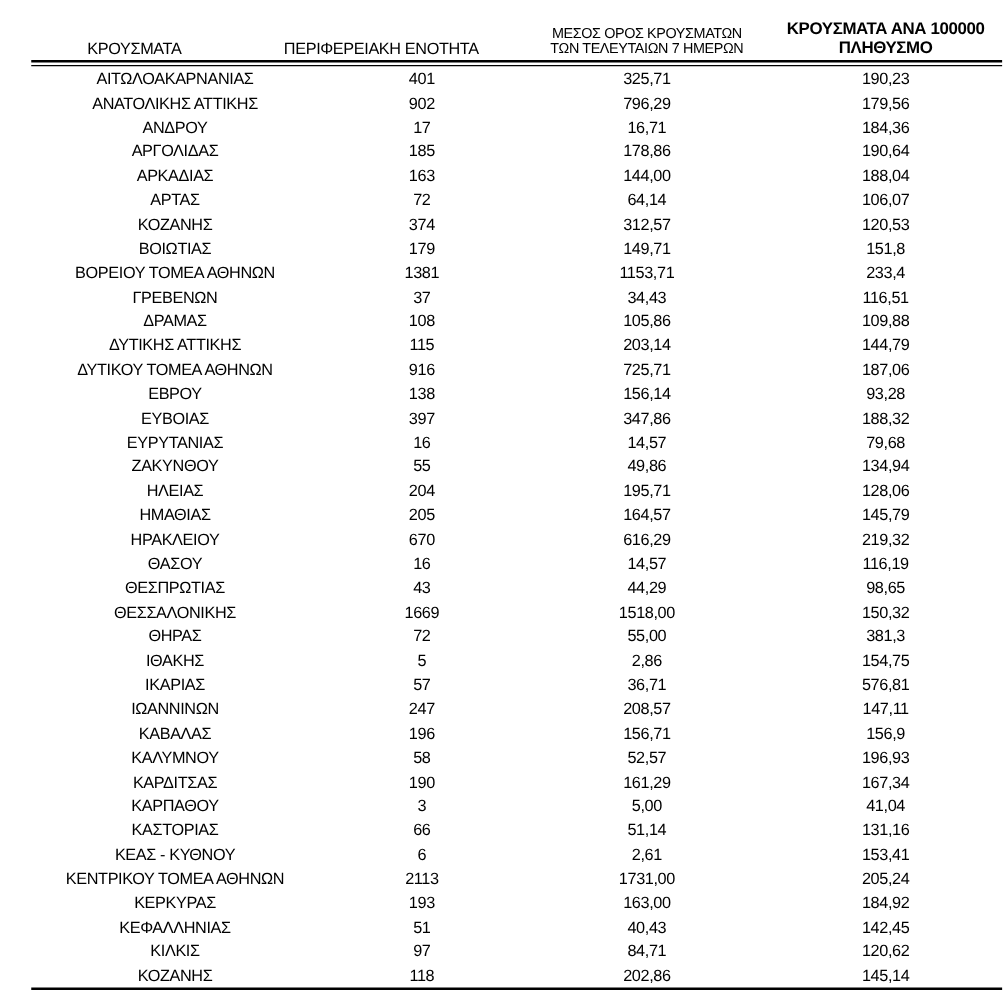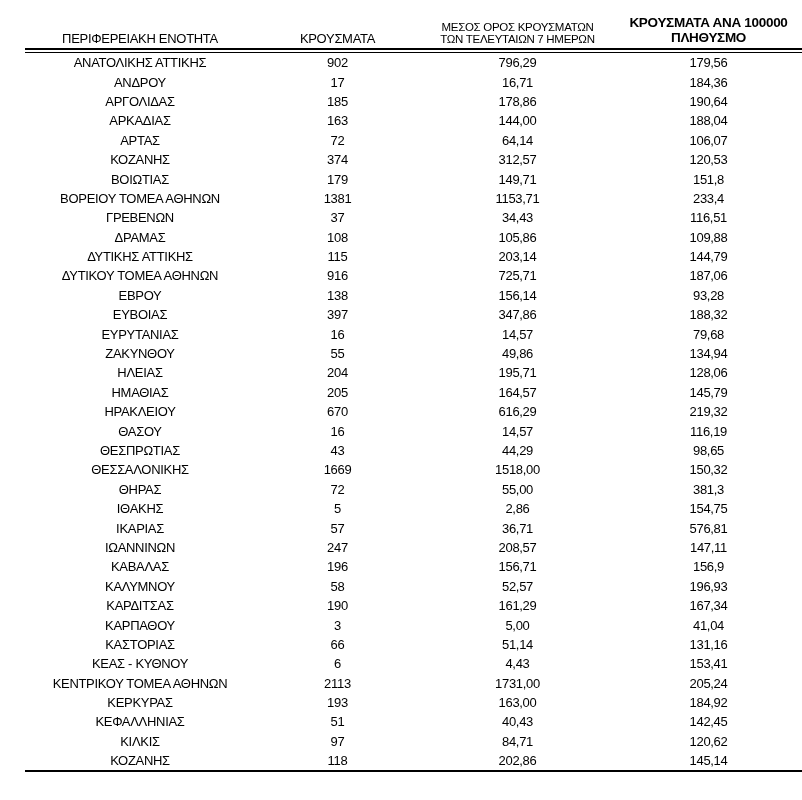--- a/index.html
+++ b/index.html
@@ -65,39 +65,45 @@
     height: 0;
   }
 </style>
 </head>
 <body>
 
 <div class="page">
   <div class="doc-table">
 
     <div class="header-row">
+      <div class="header-cell hc2">ΚΡΟΥΣΜΑΤΑ</div>
       <div class="header-cell hc1">ΠΕΡΙΦΕΡΕΙΑΚΗ ΕΝΟΤΗΤΑ</div>
-      <div class="header-cell hc2">ΚΡΟΥΣΜΑΤΑ</div>
       <div class="header-cell hc3">ΜΕΣΟΣ ΟΡΟΣ ΚΡΟΥΣΜΑΤΩΝ
 ΤΩΝ ΤΕΛΕΥΤΑΙΩΝ 7 ΗΜΕΡΩΝ</div>
       <div class="header-cell hc4">ΚΡΟΥΣΜΑΤΑ ΑΝΑ 100000
 ΠΛΗΘΥΣΜΟ</div>
     </div>
 
     <div class="header-rule"></div>
 
     <table class="data">
       <colgroup>
         <col style="width:230px">
         <col style="width:165px">
         <col style="width:195px">
         <col style="width:187px">
       </colgroup>
       <tbody>
           <tr>
+            <td>ΑΙΤΩΛΟΑΚΑΡΝΑΝΙΑΣ</td>
+            <td>401</td>
+            <td>325,71</td>
+            <td>190,23</td>
+          </tr>
+          <tr>
             <td>ΑΝΑΤΟΛΙΚΗΣ ΑΤΤΙΚΗΣ</td>
             <td>902</td>
             <td>796,29</td>
             <td>179,56</td>
           </tr>
           <tr>
             <td>ΑΝΔΡΟΥ</td>
             <td>17</td>
             <td>16,71</td>
             <td>184,36</td>
@@ -272,21 +278,21 @@
           </tr>
           <tr>
             <td>ΚΑΣΤΟΡΙΑΣ</td>
             <td>66</td>
             <td>51,14</td>
             <td>131,16</td>
           </tr>
           <tr>
             <td>ΚΕΑΣ - ΚΥΘΝΟΥ</td>
             <td>6</td>
-            <td>4,43</td>
+            <td>2,61</td>
             <td>153,41</td>
           </tr>
           <tr>
             <td>ΚΕΝΤΡΙΚΟΥ ΤΟΜΕΑ ΑΘΗΝΩΝ</td>
             <td>2113</td>
             <td>1731,00</td>
             <td>205,24</td>
           </tr>
           <tr>
             <td>ΚΕΡΚΥΡΑΣ</td>

